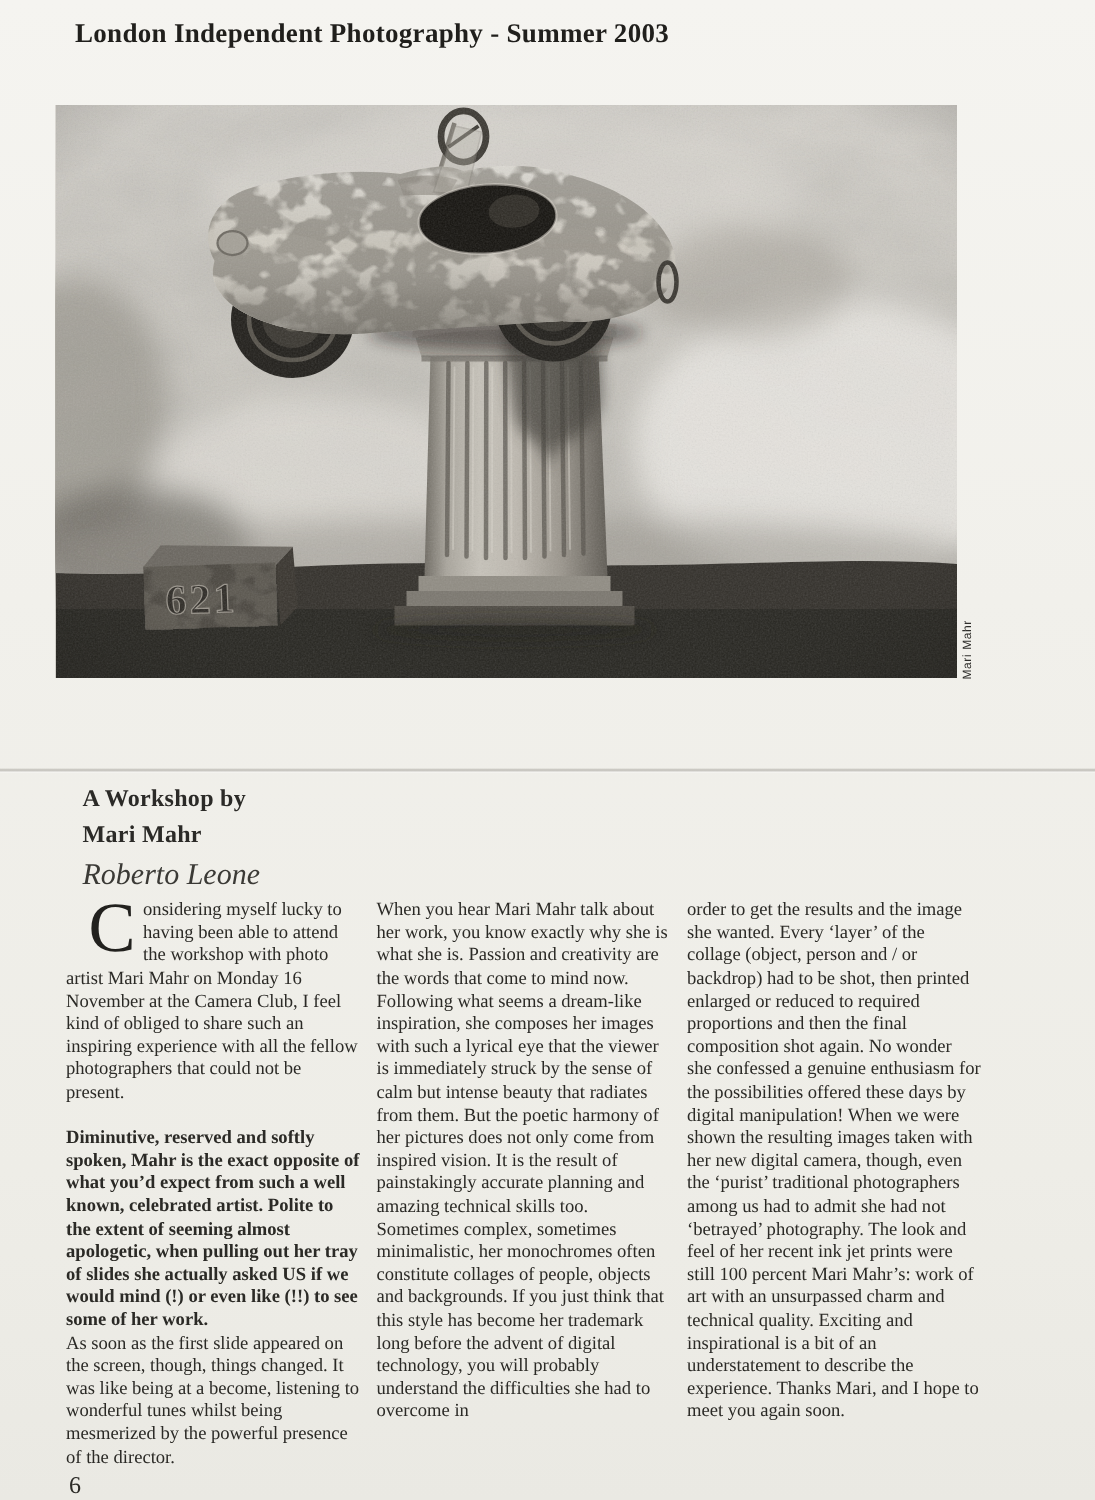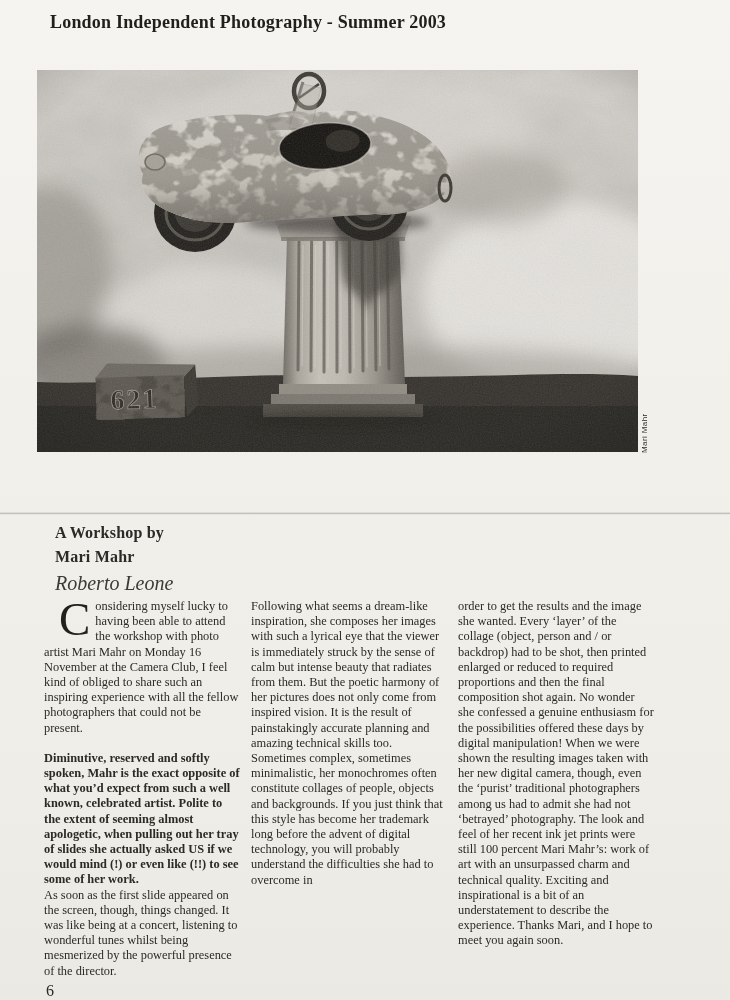--- a/index.html
+++ b/index.html
@@ -230,23 +230,24 @@
   <div class="article-head">
     <div class="article-title">A Workshop by</div>
     <div class="article-title">Mari Mahr</div>
     <div class="article-byline">Roberto Leone</div>
   </div>
 
   <div class="cols">
     <div class="col">
       <p><span class="dropcap">C</span><span>onsidering myself lucky to having been able to attend the workshop with photo artist Mari Mahr on Monday 16 November at the Camera Club, I feel kind of obliged to share such an inspiring experience with all the fellow photographers that could not be present.</span></p>
       <p class="gap">Diminutive, reserved and softly spoken, Mahr is the exact opposite of what you’d expect from such a well known, celebrated artist. Polite to the extent of seeming almost apologetic, when pulling out her tray of slides she actually asked US if we would mind (!) or even like (!!) to see some of her work.</p>
-      <p>As soon as the first slide appeared on the screen, though, things changed.  It was like being at a concert, listening to wonderful tunes whilst being mesmerized by the powerful presence of the director.</p>
+      <p>As soon as the first slide appeared on the screen, though, things changed.  It was like being at a become, listening to wonderful tunes whilst being mesmerized by the powerful presence of the director.</p>
     </div>
     <div class="col">
+      <p>When you hear Mari Mahr talk about her work, you know exactly why she is what she is. Passion and creativity are the words that come to mind now.</p>
       <p>Following what seems a dream-like inspiration, she composes her images with such a lyrical eye that the viewer is immediately struck by the sense of calm but intense beauty that radiates from them. But the poetic harmony of her pictures does not only come from inspired vision. It is the result of painstakingly accurate planning and amazing technical skills too. Sometimes complex, sometimes minimalistic, her monochromes often constitute collages of people, objects and backgrounds. If you just think that this style has become her trademark long before the advent of digital technology, you will probably understand the difficulties she had to overcome in</p>
     </div>
     <div class="col">
       <p>order to get the results and the image she wanted. Every ‘layer’ of the collage (object, person and / or backdrop) had to be shot, then printed enlarged or reduced to required proportions and then the final composition shot again. No wonder she confessed a genuine enthusiasm for the possibilities offered these days by digital manipulation! When we were shown the resulting images taken with her new digital camera, though, even the ‘purist’ traditional photographers among us had to admit she had not ‘betrayed’ photography. The look and feel of her recent ink jet prints were still 100 percent Mari Mahr’s: work of art with an unsurpassed charm and technical quality. Exciting and inspirational is a bit of an understatement to describe the experience.  Thanks Mari, and I hope to meet you again soon.</p>
     </div>
   </div>
 
   <div class="page-num">6</div>
 
 </div>

